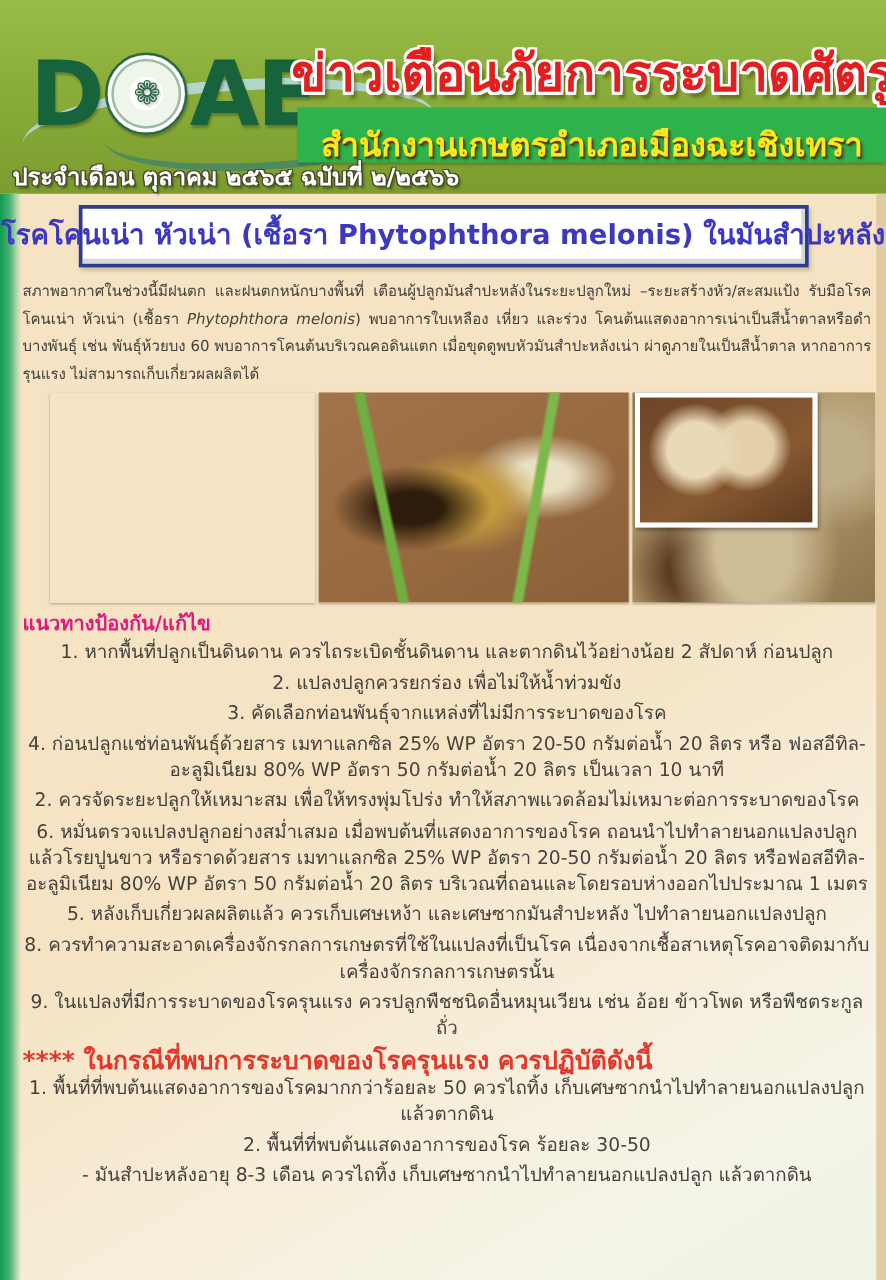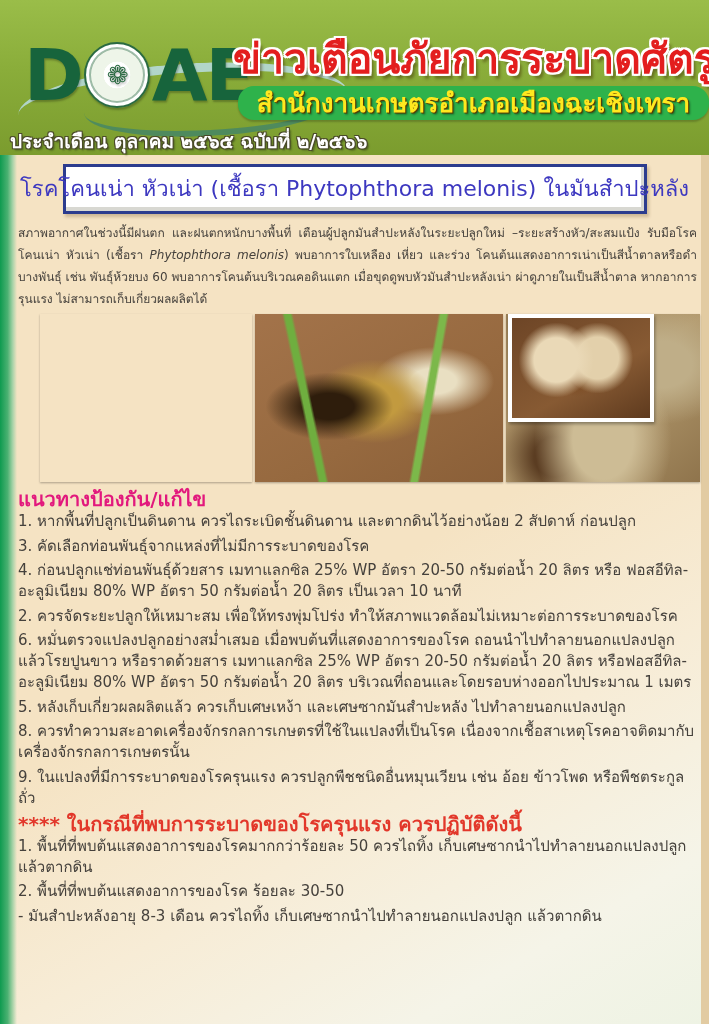--- a/index.html
+++ b/index.html
@@ -39,22 +39,22 @@
   }
   .htitle{
     position:absolute;left:233px;top:38px;width:476px;text-align:center;
     font-size:41px;font-weight:800;color:#e31e1e;line-height:1.05;white-space:nowrap;
     text-shadow:
       -2px -2px 0 #fff, 2px -2px 0 #fff, -2px 2px 0 #fff, 2px 2px 0 #fff,
       -2px 0 0 #fff, 2px 0 0 #fff, 0 -2px 0 #fff, 0 2px 0 #fff,
       4px 5px 3px rgba(60,40,0,.45);
   }
   .hband{
-    position:absolute;left:238px;top:86px;width:471px;height:34px;background:#2eb24b;
-    display:flex;align-items:center;justify-content:center;box-shadow:0 2px 2px rgba(0,0,0,.2);border-radius:16px;
+    position:absolute;left:238px;top:86px;width:471px;height:44px;background:#2eb24b;
+    display:flex;align-items:flex-end;justify-content:center;box-shadow:0 2px 2px rgba(0,0,0,.2);
   }
   .hband span{
     font-size:26px;font-weight:800;color:#ffe81f;line-height:1;white-space:nowrap;
     text-shadow:1px 1px 0 #5a3a00, 2px 2px 2px rgba(0,0,0,.4);
   }
   .issue{
     position:absolute;left:10px;top:126px;font-size:19px;font-weight:700;color:#ffffff;
     text-shadow:-1px -1px 0 #4a4a2a,1px -1px 0 #4a4a2a,-1px 1px 0 #4a4a2a,1px 1px 0 #4a4a2a,2px 2px 2px rgba(0,0,0,.4);
     white-space:nowrap;
   }
@@ -67,21 +67,21 @@
   .rightbar{
     position:absolute;right:0;top:0;bottom:0;width:8px;background:#e2cba2;
   }
   .titlebox{
     position:relative;margin:9px auto 0 auto;width:578px;height:44px;
     background:#ffffff;border:3px solid #2c3c8e;
     box-shadow:inset -3px -4px 0 #d8d8d2, 2px 3px 3px rgba(90,60,20,.25);
     display:flex;align-items:center;justify-content:center;
   }
   .titlebox span{
-    font-size:22px;font-weight:400;color:#3d38c0;white-space:nowrap;line-height:1;
+    font-size:22px;font-weight:700;color:#3d38c0;white-space:nowrap;line-height:1;
   }
   .intro{
     margin:8px 12px 0 18px;font-size:12px;line-height:22px;color:#45413c;
     text-align:justify;
   }
   .photos{
     position:relative;margin:4px 0 0 40px;width:660px;height:168px;display:flex;gap:3px;
   }
   .photo{height:168px;position:relative;box-shadow:0 1px 2px rgba(0,0,0,.3);}
   .p1{width:212px;
@@ -115,27 +115,27 @@
     position:absolute;left:2px;top:0;width:138px;height:100px;border:4px solid #fff;
     background:
       radial-gradient(circle at 32% 42%,#ead9b7 0 20%,rgba(234,217,183,0) 34%),
       radial-gradient(circle at 62% 40%,#e3d0ab 0 20%,rgba(227,208,171,0) 34%),
       radial-gradient(circle at 47% 55%,#7a4a22 0 10%,rgba(122,74,34,0) 26%),
       linear-gradient(150deg,#6d4526 0%,#875a33 60%,#5e3a1e 100%);
     box-shadow:1px 2px 3px rgba(0,0,0,.35);
   }
   .content{position:relative;padding:0 12px 0 18px;}
   h2.pink{
-    margin:7px 0 2px 0;font-size:20px;font-weight:800;color:#e2187d;line-height:20px;
+    margin:7px 0 2px 0;font-size:16px;font-weight:800;color:#e2187d;line-height:20px;
   }
   h2.red{
     margin:5px 0 2px 0;font-size:20px;font-weight:800;color:#e2372a;line-height:20px;
   }
   .line{
-    font-size:15px;line-height:21px;color:#45413c;margin:0 0 3.5px 0;text-align:left;
+    font-size:15px;line-height:21px;color:#45413c;margin:0 0 3.5px 0;text-align:center;
   }
 </style>
 </head>
 <body>
 
 <div class="page">
 
   <header class="header">
     <div class="logo">
       <div class="swoosh"></div>
@@ -167,20 +167,21 @@
       <div class="photo p1"></div>
       <div class="photo p2"></div>
       <div class="photo p3">
         <div class="inset"></div>
       </div>
     </div>
 
     <div class="content">
       <h2 class="pink">แนวทางป้องกัน/แก้ไข</h2>
       <div class="line">1. หากพื้นที่ปลูกเป็นดินดาน ควรไถระเบิดชั้นดินดาน และตากดินไว้อย่างน้อย 2 สัปดาห์ ก่อนปลูก</div>
+      <div class="line">2. แปลงปลูกควรยกร่อง เพื่อไม่ให้น้ำท่วมขัง</div>
       <div class="line">3. คัดเลือกท่อนพันธุ์จากแหล่งที่ไม่มีการระบาดของโรค</div>
       <div class="line">4. ก่อนปลูกแช่ท่อนพันธุ์ด้วยสาร เมทาแลกซิล 25% WP อัตรา 20-50 กรัมต่อน้ำ 20 ลิตร หรือ ฟอสอีทิล-อะลูมิเนียม 80% WP อัตรา 50 กรัมต่อน้ำ 20 ลิตร เป็นเวลา 10 นาที</div>
       <div class="line">2. ควรจัดระยะปลูกให้เหมาะสม เพื่อให้ทรงพุ่มโปร่ง ทำให้สภาพแวดล้อมไม่เหมาะต่อการระบาดของโรค</div>
       <div class="line">6. หมั่นตรวจแปลงปลูกอย่างสม่ำเสมอ เมื่อพบต้นที่แสดงอาการของโรค ถอนนำไปทำลายนอกแปลงปลูกแล้วโรยปูนขาว หรือราดด้วยสาร เมทาแลกซิล 25% WP อัตรา 20-50 กรัมต่อน้ำ 20 ลิตร หรือฟอสอีทิล-อะลูมิเนียม 80% WP อัตรา 50 กรัมต่อน้ำ 20 ลิตร บริเวณที่ถอนและโดยรอบห่างออกไปประมาณ 1 เมตร</div>
       <div class="line">5. หลังเก็บเกี่ยวผลผลิตแล้ว ควรเก็บเศษเหง้า และเศษซากมันสำปะหลัง ไปทำลายนอกแปลงปลูก</div>
       <div class="line">8. ควรทำความสะอาดเครื่องจักรกลการเกษตรที่ใช้ในแปลงที่เป็นโรค เนื่องจากเชื้อสาเหตุโรคอาจติดมากับเครื่องจักรกลการเกษตรนั้น</div>
       <div class="line">9. ในแปลงที่มีการระบาดของโรครุนแรง ควรปลูกพืชชนิดอื่นหมุนเวียน เช่น อ้อย ข้าวโพด หรือพืชตระกูลถั่ว</div>
 
       <h2 class="red">**** ในกรณีที่พบการระบาดของโรครุนแรง ควรปฏิบัติดังนี้</h2>
       <div class="line">1. พื้นที่ที่พบต้นแสดงอาการของโรคมากกว่าร้อยละ 50 ควรไถทิ้ง เก็บเศษซากนำไปทำลายนอกแปลงปลูก แล้วตากดิน</div>

